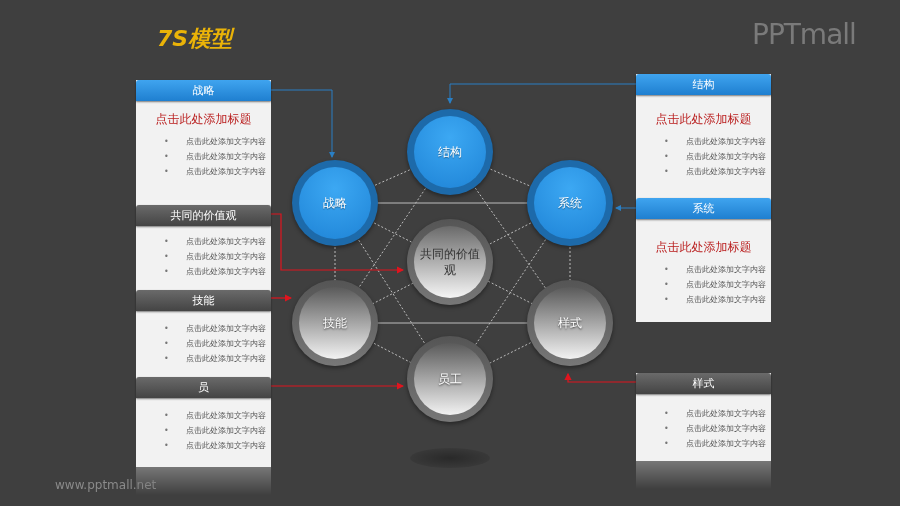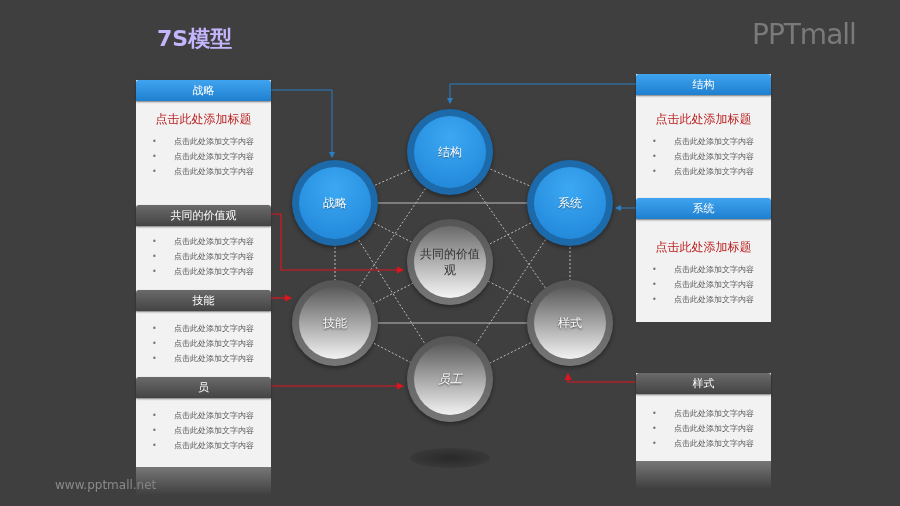--- a/index.html
+++ b/index.html
@@ -1,26 +1,26 @@
 <!DOCTYPE html>
 <html><head>
 <meta charset="utf-8">
 <style>
   * { box-sizing: border-box; margin: 0; padding: 0; }
   body { width: 900px; height: 506px; background: #3f3f3f; font-family: "DejaVu Sans", sans-serif; overflow: hidden; position: relative; }
-  .title { position: absolute; left: 157px; top: 24px; font-size: 22px; font-weight: bold; color: #c4b5fd; letter-spacing: 0px; }
+  .title { position: absolute; left: 157px; top: 24px; font-size: 22px; font-weight: bold; color: #eab308; letter-spacing: 0px; font-style: italic; }
   .logo { position: absolute; left: 752px; top: 18px; font-family: "DejaVu Sans", sans-serif; font-size: 28px; color: #7a7a7a; letter-spacing: -1px; font-weight: normal; }
   .footer { position: absolute; left: 55px; top: 478px; font-size: 12px; color: #8a8a8a; }
   svg.lines { position: absolute; left: 0; top: 0; }
   .panel { position: absolute; width: 135px; background: #f2f2f2; }
   .panel-header { position: absolute; width: 135px; height: 21px; border-radius: 3px 3px 0 0; color: #fff; font-size: 11px; text-align: center; line-height: 21px; box-shadow: 0 1px 2px rgba(0,0,0,0.5); }
   .hdr-blue { background: linear-gradient(#3fa4ef, #1f7fd0); }
   .hdr-gray { background: linear-gradient(#6a6a6a, #444); }
   .panel-heading { text-align: center; font-size: 12px; color: #b91c1c; margin-top: 10px; }
-  .panel ul { list-style: none; padding-left: 16px; margin-top: 6px; }
+  .panel ul { list-style: none; padding-left: 28px; margin-top: 6px; }
   .panel li { font-size: 8px; color: #555; height: 15px; line-height: 15px; position: relative; padding-left: 22px; }
   .panel li::before { content: "•"; position: absolute; left: 0; color: #777; }
   .reflect { position: absolute; width: 135px; height: 28px; background: linear-gradient(#777, rgba(63,63,63,0)); }
   .circle { position: absolute; border-radius: 50%; display: flex; align-items: center; justify-content: center; text-align: center; font-size: 12px; }
   .c-blue { width: 86px; height: 86px; background: #1d6aaa; box-shadow: 0 2px 4px rgba(0,0,0,0.4); }
   .c-blue .inner { width: 72px; height: 72px; border-radius: 50%; background: radial-gradient(circle at 50% 30%, #3ca8f3, #1e83d6); color: #fff; display:flex; align-items:center; justify-content:center; text-shadow: 0 1px 1px rgba(0,0,0,0.4); }
   .c-gray { width: 86px; height: 86px; background: linear-gradient(#555, #777); box-shadow: 0 2px 4px rgba(0,0,0,0.4); }
   .c-gray .inner { width: 72px; height: 72px; border-radius: 50%; background: linear-gradient(#5a5a5a, #f2f2f2); color: #fff; display:flex; align-items:center; justify-content:center; text-shadow: 0 1px 2px rgba(0,0,0,0.7); }
   .c-center .inner { background: linear-gradient(#6a6a6a, #f5f5f5); color: #333; text-shadow: none; line-height: 16px; font-size: 12px; padding: 0 6px; }
   .shadow-ellipse { position: absolute; left: 410px; top: 448px; width: 80px; height: 20px; border-radius: 50%; background: radial-gradient(ellipse, rgba(0,0,0,0.35), rgba(0,0,0,0)); }
@@ -84,21 +84,21 @@
 </div>
 <div class="circle c-gray c-center" style="left:407px;top:219px;">
   <div class="inner">共同的价值观</div>
 </div>
 <div class="circle c-gray" style="left:292px;top:280px;">
   <div class="inner">技能</div>
 </div>
 <div class="circle c-gray" style="left:527px;top:280px;">
   <div class="inner">样式</div>
 </div>
-<div class="circle c-gray" style="left:407px;top:336px;font-style:italic;">
+<div class="circle c-gray" style="left:407px;top:336px;">
   <div class="inner">员工</div>
 </div>
 <div class="shadow-ellipse"></div>
 
 <div class="panel" style="left:136px;top:80px;height:125px;">
   <div class="panel-header hdr-blue" style="left:0;top:0;position:relative;">战略</div>
   <div class="panel-heading">点击此处添加标题</div>
   <ul>
     <li>点击此处添加文字内容</li>
     <li>点击此处添加文字内容</li>

